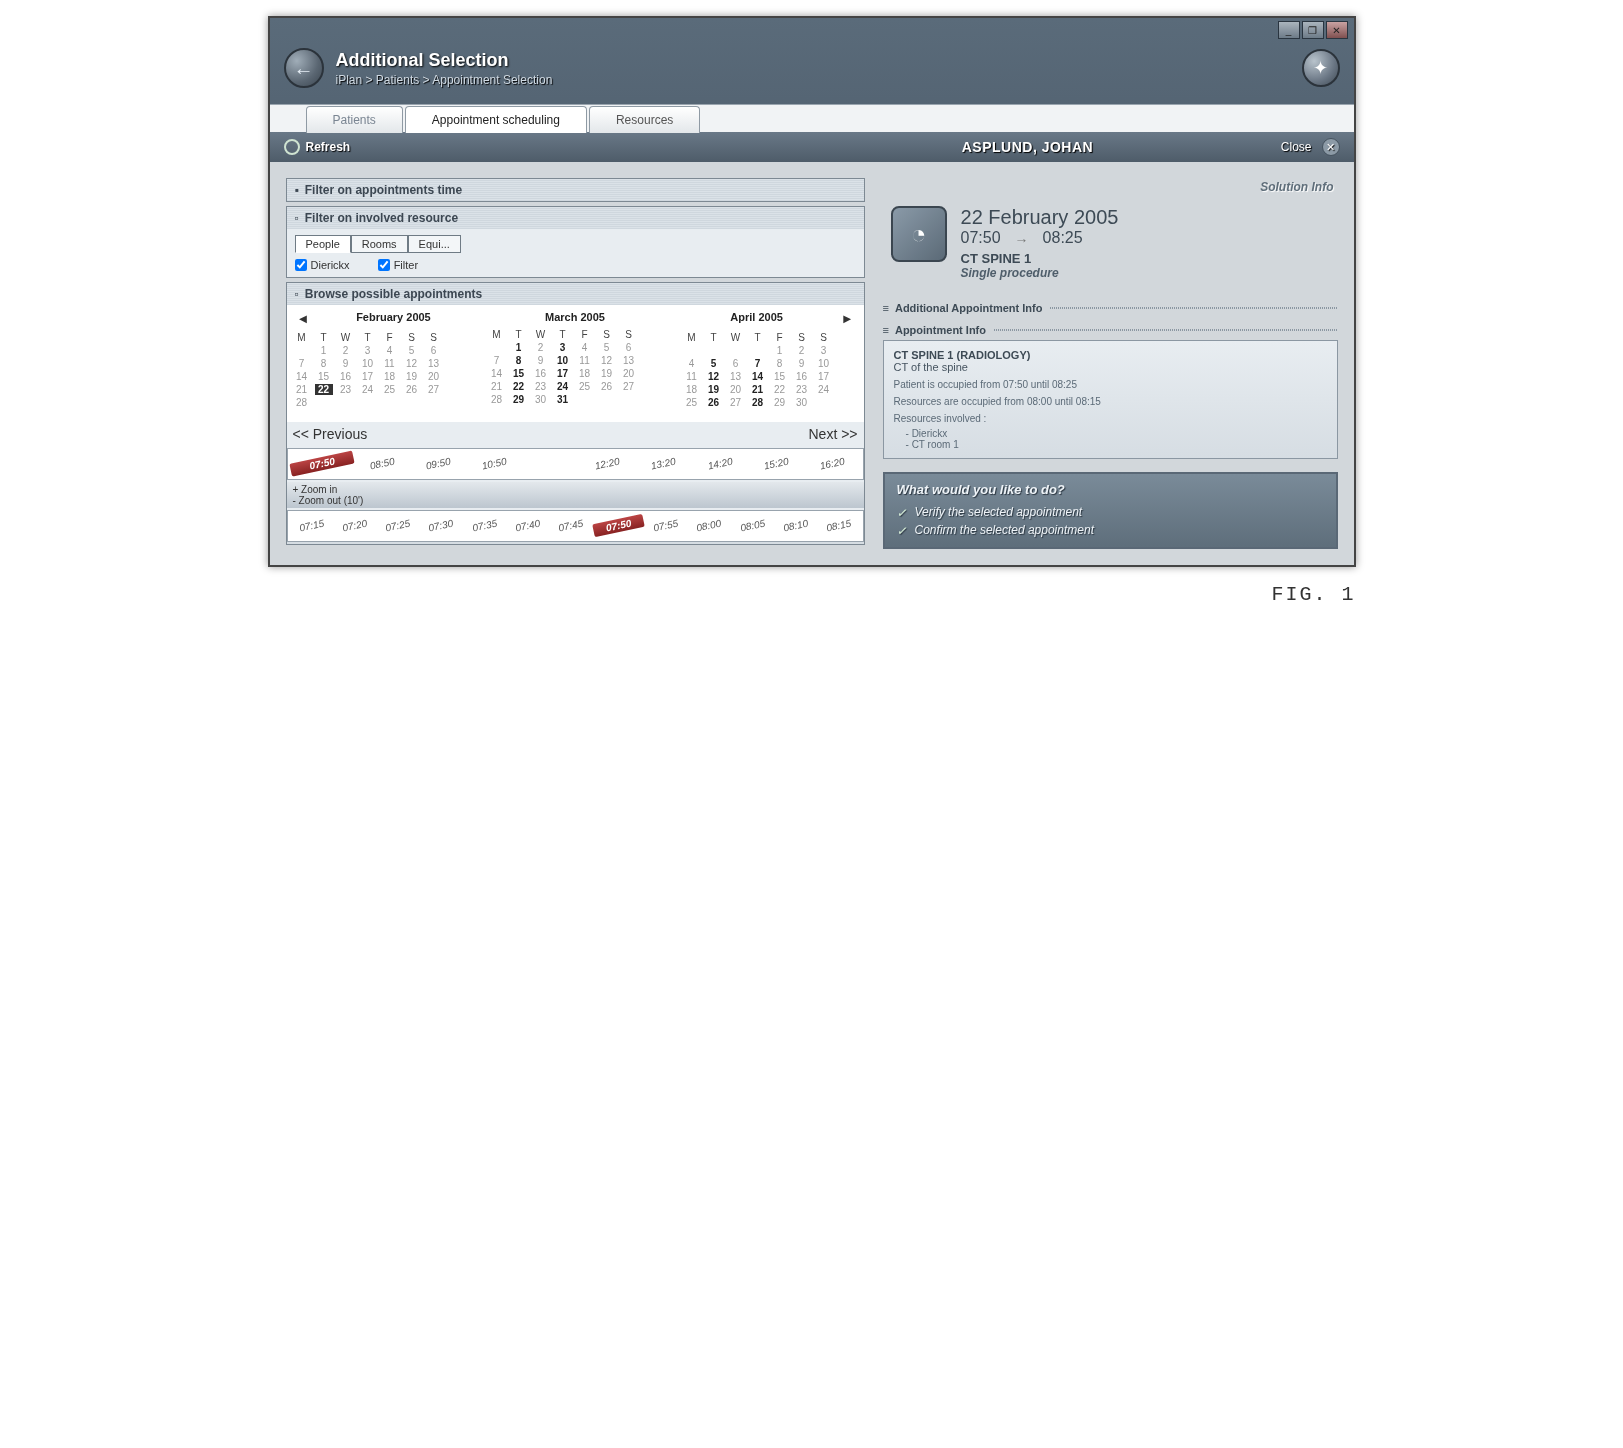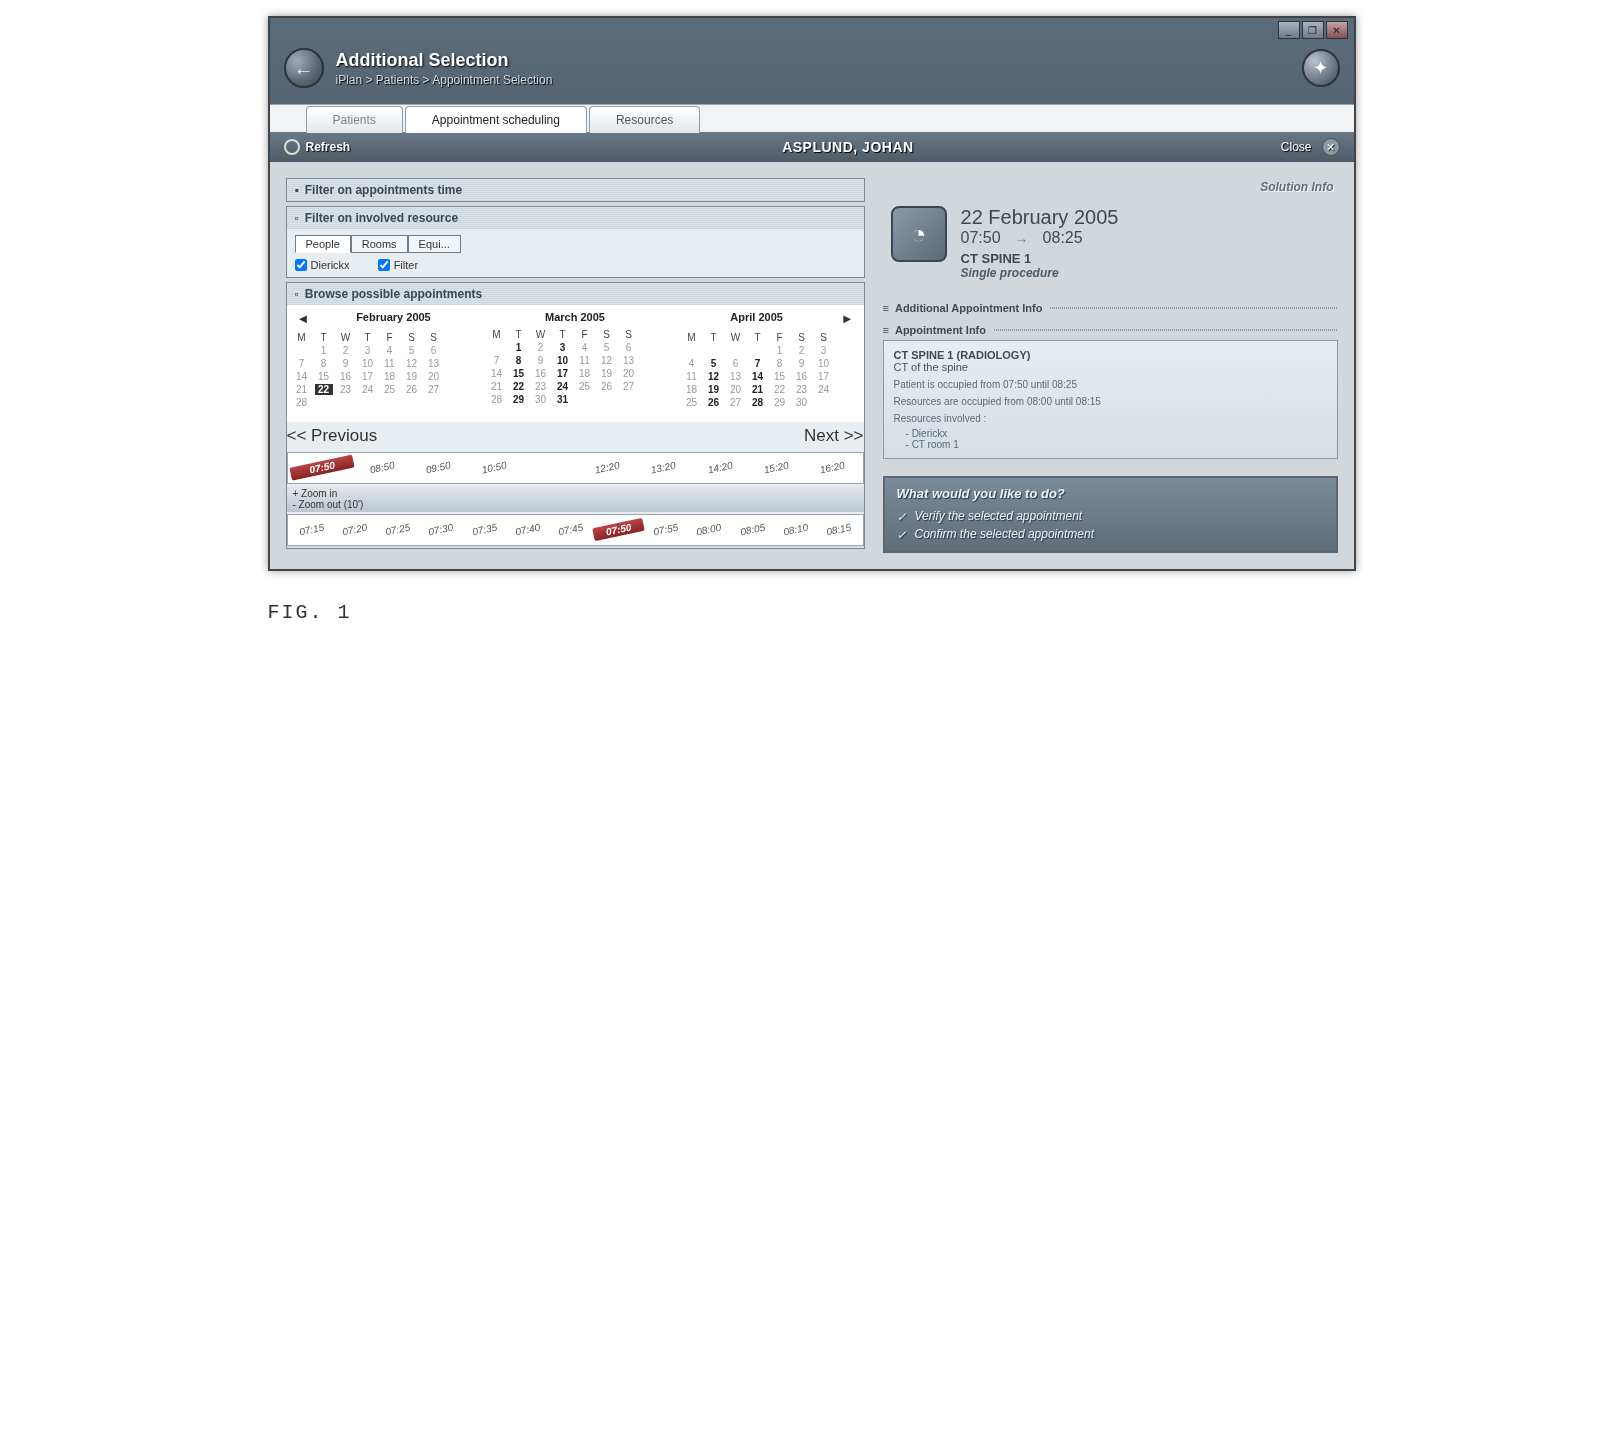--- a/index.html
+++ b/index.html
@@ -14,21 +14,21 @@
 .header-text{flex:1}
 .header-title{color:#fff;font-size:18px;font-weight:700;text-shadow:1px 1px 2px #000}
 .breadcrumb{color:#cfd9e2;font-size:12px;text-shadow:1px 1px 1px #000;margin-top:2px}
 .logo-circle{width:38px;height:38px;border-radius:50%;background:radial-gradient(circle at 30% 30%,#b8c3cc,#6a7684 60%,#3e4953);border:2px solid #2b333b;color:#fff;display:flex;align-items:center;justify-content:center;font-size:18px}
 .tabs{display:flex;align-items:flex-start;background:#f1f3f5;border-top:1px solid #9aa5af;padding:0 36px 0 36px;gap:2px}
 .tab{background:linear-gradient(180deg,#fff,#e3e7ea);border:1px solid #8f9aa4;border-bottom:none;padding:6px 26px;font-size:12px;color:#555;border-radius:4px 4px 0 0;cursor:pointer;position:relative;top:1px}
 .tab.active{background:#fff;color:#222;font-weight:400;z-index:2}
 .tab.dim{color:#7a8592}
 .toolbar{display:flex;align-items:center;background:linear-gradient(180deg,#697887,#4e5c69);padding:6px 14px;color:#fff;font-size:12px;text-shadow:1px 1px 1px #000;gap:8px}
 .tb-left{display:flex;align-items:center;gap:6px;flex:1}
-.tb-patient{flex:1;text-align:left;font-weight:700;font-size:14px;letter-spacing:.5px}
+.tb-patient{flex:1;text-align:center;font-weight:700;font-size:14px;letter-spacing:.5px}
 .tb-close{display:flex;align-items:center;gap:10px;cursor:pointer}
 .close-x{width:18px;height:18px;border-radius:50%;background:#8c9aa6;border:1px solid #45525e;display:flex;align-items:center;justify-content:center;font-size:11px}
 .refresh-icon{width:16px;height:16px;border-radius:50%;border:2px solid #cfe3d1;display:inline-block}
 .body{display:flex;background:#d2d7db;padding:16px;gap:18px}
 .left{width:56%}
 .right{width:44%;display:flex;flex-direction:column}
 .panel{border:1px solid #7d8993;background:linear-gradient(180deg,#e3e8ec,#d6dde3);margin-bottom:4px}
 .panel-head{display:flex;align-items:center;gap:6px;padding:4px 8px;color:#3c4752;font-weight:700;font-size:12px;background:repeating-linear-gradient(0deg,#cfd7de,#cfd7de 1px,#dbe2e8 1px,#dbe2e8 2px)}
 .panel-body{padding:6px 8px;background:#e8edf1}
 .res-tabs{display:flex;gap:0;margin-bottom:6px}
@@ -40,21 +40,21 @@
 .cal-wrap{display:flex;gap:20px;padding:6px 6px 14px 6px;background:#fff}
 .cal{font-size:10px;flex:1;color:#555}
 .cal-nav{font-size:13px;font-weight:700;cursor:pointer;color:#333;padding:0 4px}
 .cal-title{text-align:center;font-weight:700;font-size:11px;color:#222;margin-bottom:6px;display:flex;gap:6px}
 .cal-title .spacer{flex:1}
 .cal-grid{display:grid;grid-template-columns:repeat(7,18px);gap:2px 4px;text-align:center}
 .cal-grid .dh{color:#444;font-weight:400}
 .cal-grid .d{color:#999}
 .cal-grid .d.sel{background:#333;color:#fff;font-weight:700}
 .cal-grid .d.bold{font-weight:700;color:#222}
-.time-nav{display:flex;justify-content:space-between;padding:4px 0;font-size:17px;color:#333}
+.time-nav{display:flex;justify-content:space-between;padding:4px 6px;font-size:14px;color:#333}
 .time-nav span{cursor:pointer}
 .timeline{background:#fff;border:1px solid #98a3ad;margin:2px 0;padding:2px 2px 4px 2px;position:relative;height:32px}
 .tl-times{display:flex;gap:0;height:100%;align-items:center}
 .tl-slot{flex:1;font-size:10px;text-align:center;font-style:italic;color:#555;transform:rotate(-12deg);white-space:nowrap}
 .tl-slot.sel{background:linear-gradient(180deg,#b44,#822);color:#fff;padding:1px 4px;border-radius:2px;transform:rotate(-12deg);font-weight:700}
 .zoom-ctrl{font-size:10px;color:#333;padding:2px 6px;background:linear-gradient(180deg,#e3e8ec,#bcc6cf)}
 .zoom-ctrl div{cursor:pointer}
 .right-top{display:flex;justify-content:flex-end;padding:2px 4px}
 .sol-link{color:#5f6e7a;font-style:italic;font-weight:700;font-size:12px;text-shadow:1px 1px 1px #fff;cursor:pointer}
 .info-card{display:flex;gap:14px;padding:10px 8px 16px 8px}
@@ -70,21 +70,21 @@
 .sec-head .bars{letter-spacing:-2px}
 .info-box{border:1px solid #8b97a2;background:linear-gradient(180deg,#e8edf1,#d6dde3);padding:8px 10px;font-size:11px;color:#465460}
 .info-box .h{font-weight:700;color:#3d4a55}
 .info-box .small{font-size:10px;color:#5b6a77;margin-top:6px}
 .info-box ul{list-style:none;margin-top:4px}
 .info-box li{margin-left:12px;color:#5b6a77;font-size:10px}
 .cta{margin-top:auto;border:2px solid #5a6876;background:linear-gradient(180deg,#7a8b99,#5e6e7b);padding:8px 12px;color:#eef3f7;text-shadow:1px 1px 1px #2b3640}
 .cta-title{font-style:italic;font-weight:700;font-size:13px;margin-bottom:6px}
 .cta-link{display:flex;align-items:center;gap:6px;font-size:12px;cursor:pointer;padding:2px 0;font-style:italic}
 .cta-link .tick{width:12px;height:12px;color:#d8f0d8}
-.fig{text-align:left;font-family:'Courier New',monospace;font-size:20px;margin-top:30px;letter-spacing:2px}
+.fig{text-align:right;font-family:'Courier New',monospace;font-size:20px;margin-top:16px;letter-spacing:2px}
 </style>
 </head>
 <body>
 
 <div class="viewport">
 <div class="window">
 
   <div class="win-controls">
     <div class="win-btn">_</div>
     <div class="win-btn">❐</div>

